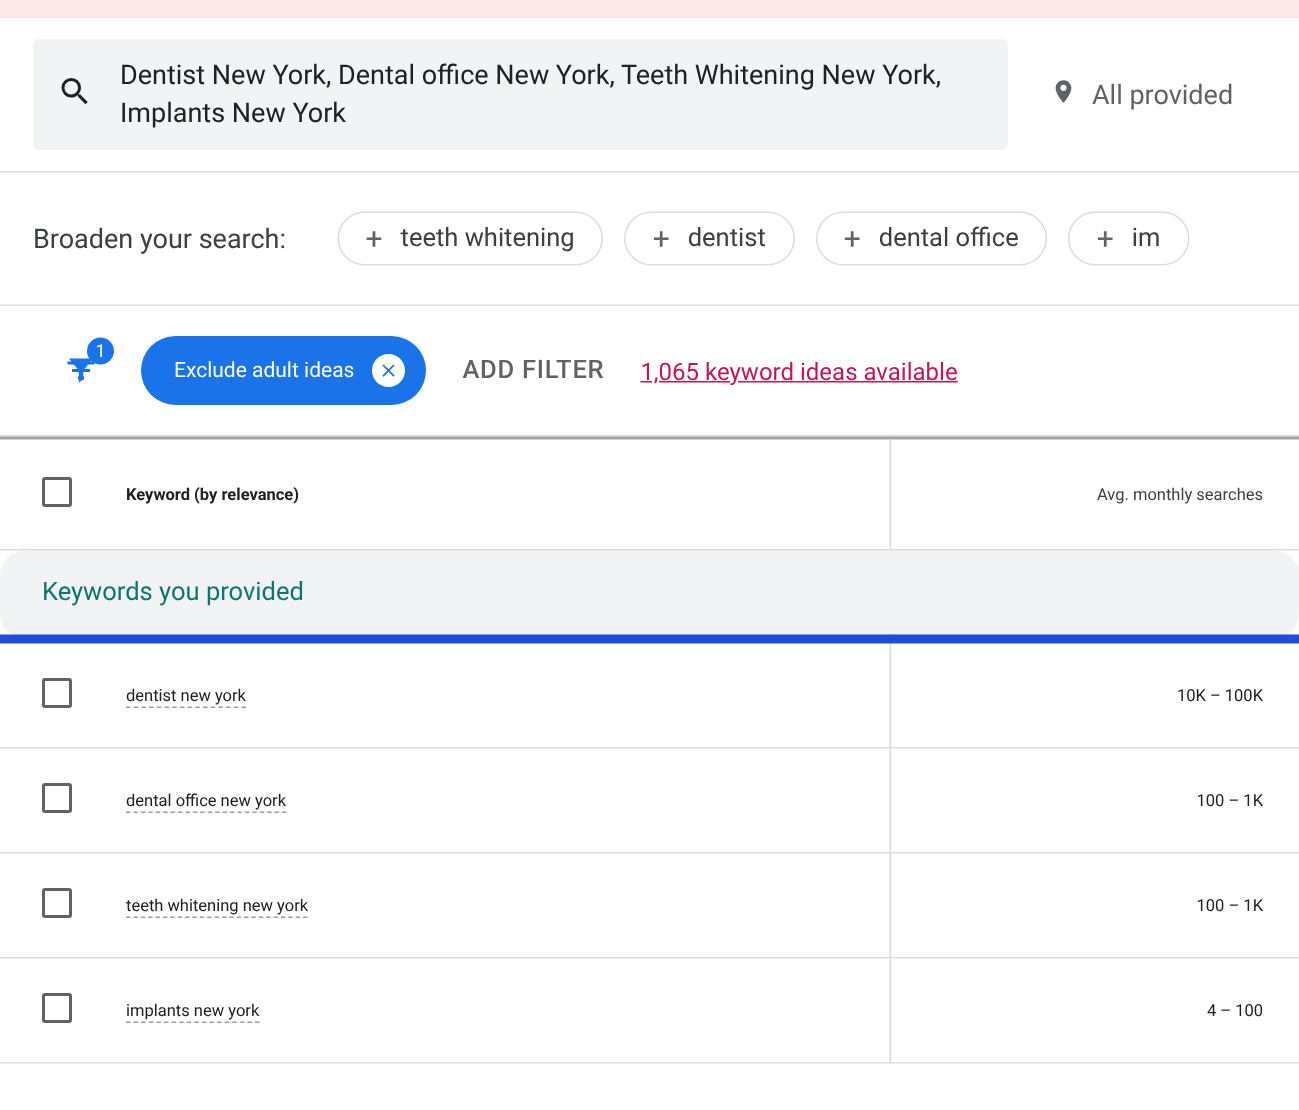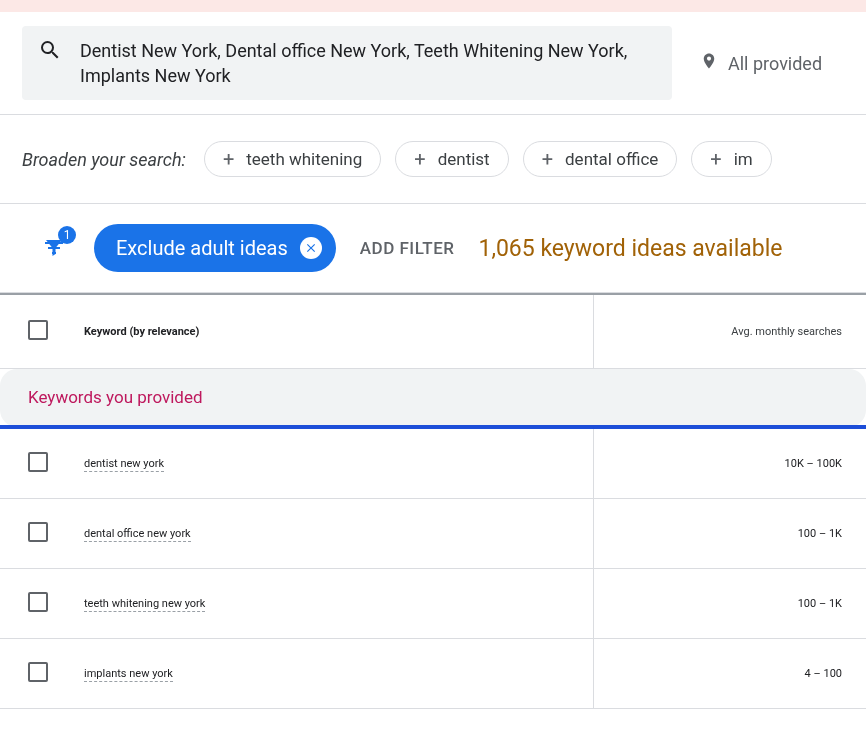--- a/index.html
+++ b/index.html
@@ -20,20 +20,21 @@
     align-items: center;
     padding: 14px 22px 14px 22px;
     gap: 18px;
     border-bottom: 1px solid #dadce0;
   }
   .search-box {
     flex: 0 0 650px;
     background: #f1f3f4;
     border-radius: 4px;
     display: flex;
+    align-items: center;
     padding: 12px 16px;
     gap: 18px;
   }
   .search-icon svg { width: 24px; height: 24px; fill: #202124; }
   .search-text {
     font-size: 18px;
     line-height: 1.4;
     color: #202124;
   }
   .location-button {
@@ -50,21 +51,21 @@
   .broaden-row {
     display: flex;
     align-items: center;
     padding: 26px 22px;
     gap: 14px;
     border-bottom: 1px solid #dadce0;
     font-size: 18px;
     color: #3c4043;
     white-space: nowrap;
   }
-  .broaden-label { margin-right: 4px; font-style: italic; }
+  .broaden-label { margin-right: 20px; }
   .chip-outline {
     display: inline-flex;
     align-items: center;
     gap: 12px;
     border: 1px solid #dadce0;
     border-radius: 20px;
     padding: 7px 18px;
     font-size: 17px;
     color: #3c4043;
     cursor: pointer;
@@ -109,43 +110,44 @@
     justify-content: center;
   }
   .chip-filled {
     display: inline-flex;
     align-items: center;
     gap: 12px;
     background: #1a73e8;
     color: #fff;
     border-radius: 26px;
     padding: 12px 14px 12px 22px;
-    font-size: 20px;
+    font-size: 14px;
     cursor: pointer;
   }
   .chip-filled .close-circle {
     width: 22px;
     height: 22px;
     border-radius: 50%;
     background: #fff;
     display: flex;
     align-items: center;
     justify-content: center;
   }
   .chip-filled .close-circle svg { width: 14px; height: 14px; fill: #1a73e8; }
   .add-filter {
     color: #5f6368;
     font-weight: 500;
     letter-spacing: 0.5px;
     font-size: 17px;
     cursor: pointer;
   }
   .ideas-available {
-    color: #a16207;
-    font-size: 23px;
+    color: #be185d;
+    font-size: 16px;
+    text-decoration: underline;
   }
 
   .table {
     width: 100%;
     border-collapse: collapse;
   }
   .table th, .table td {
     border-bottom: 1px solid #dadce0;
     font-size: 11px;
   }
@@ -170,22 +172,22 @@
     color: #3c4043;
     width: 273px;
   }
   thead .col-searches { font-weight: 400; }
   thead .col-keyword { font-weight: 700; }
 
   .section-row td {
     background: #f1f3f4;
     padding: 18px 28px;
     font-size: 17px;
-    color: #be185d;
-    border-bottom: 4px solid #1d4ed8;
+    color: #0f766e;
+    border-bottom: 6px solid #1d4ed8;
     border-radius: 17px;
   }
 
   tbody td.col-check { padding-top: 20px; padding-bottom: 20px; }
   tbody td.col-keyword {
     font-weight: 400;
     padding: 20px 18px 20px 4px;
   }
   tbody td.col-keyword span {
     border-bottom: 1px dashed #9aa0a6;

